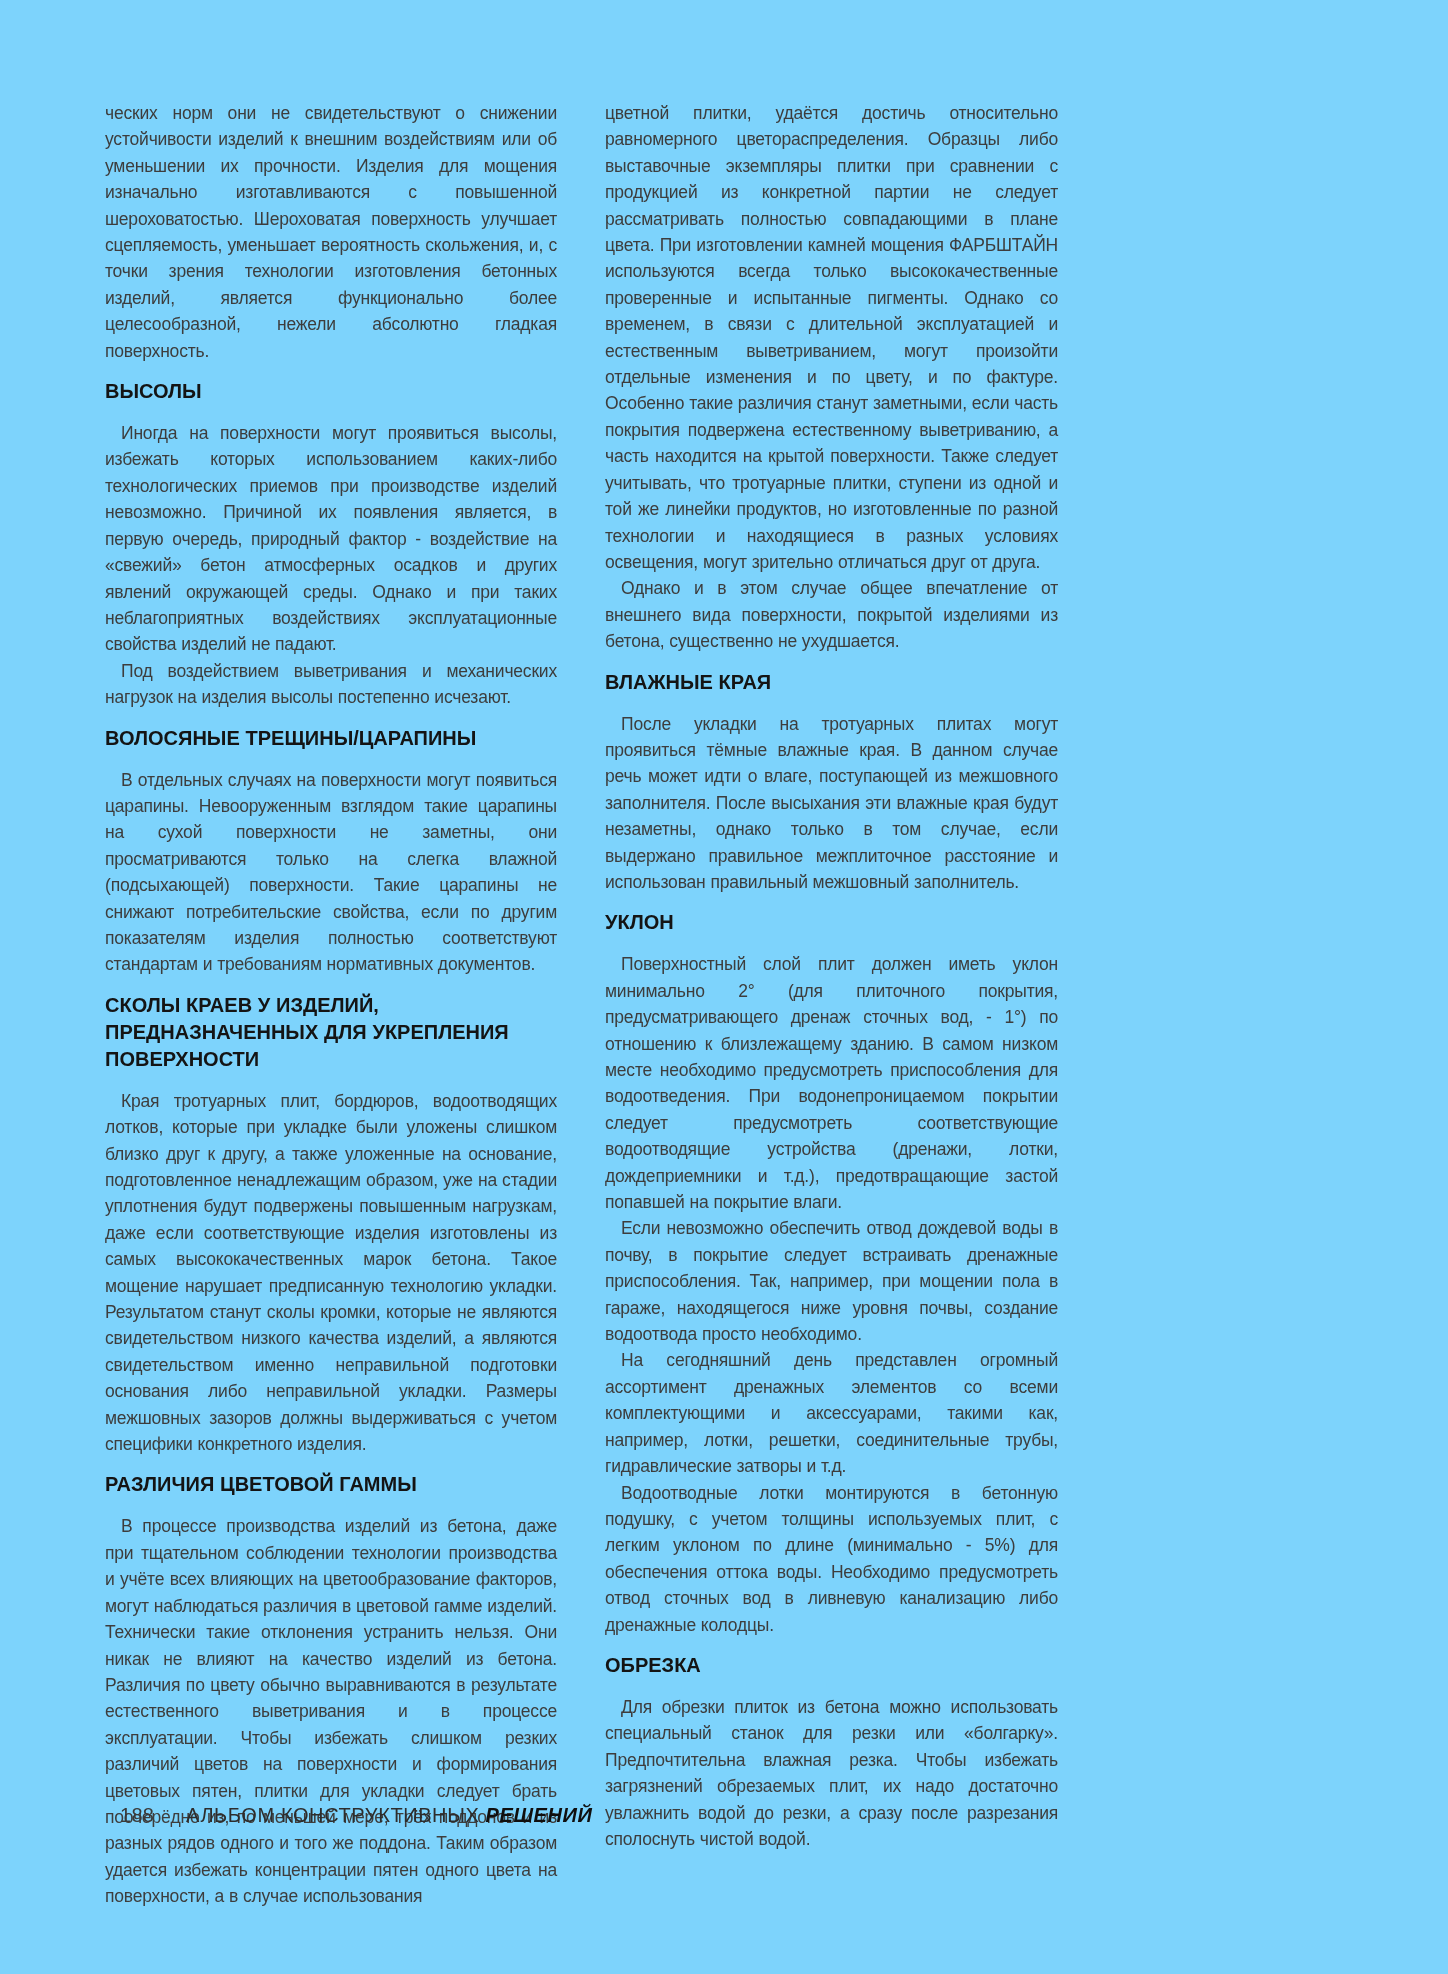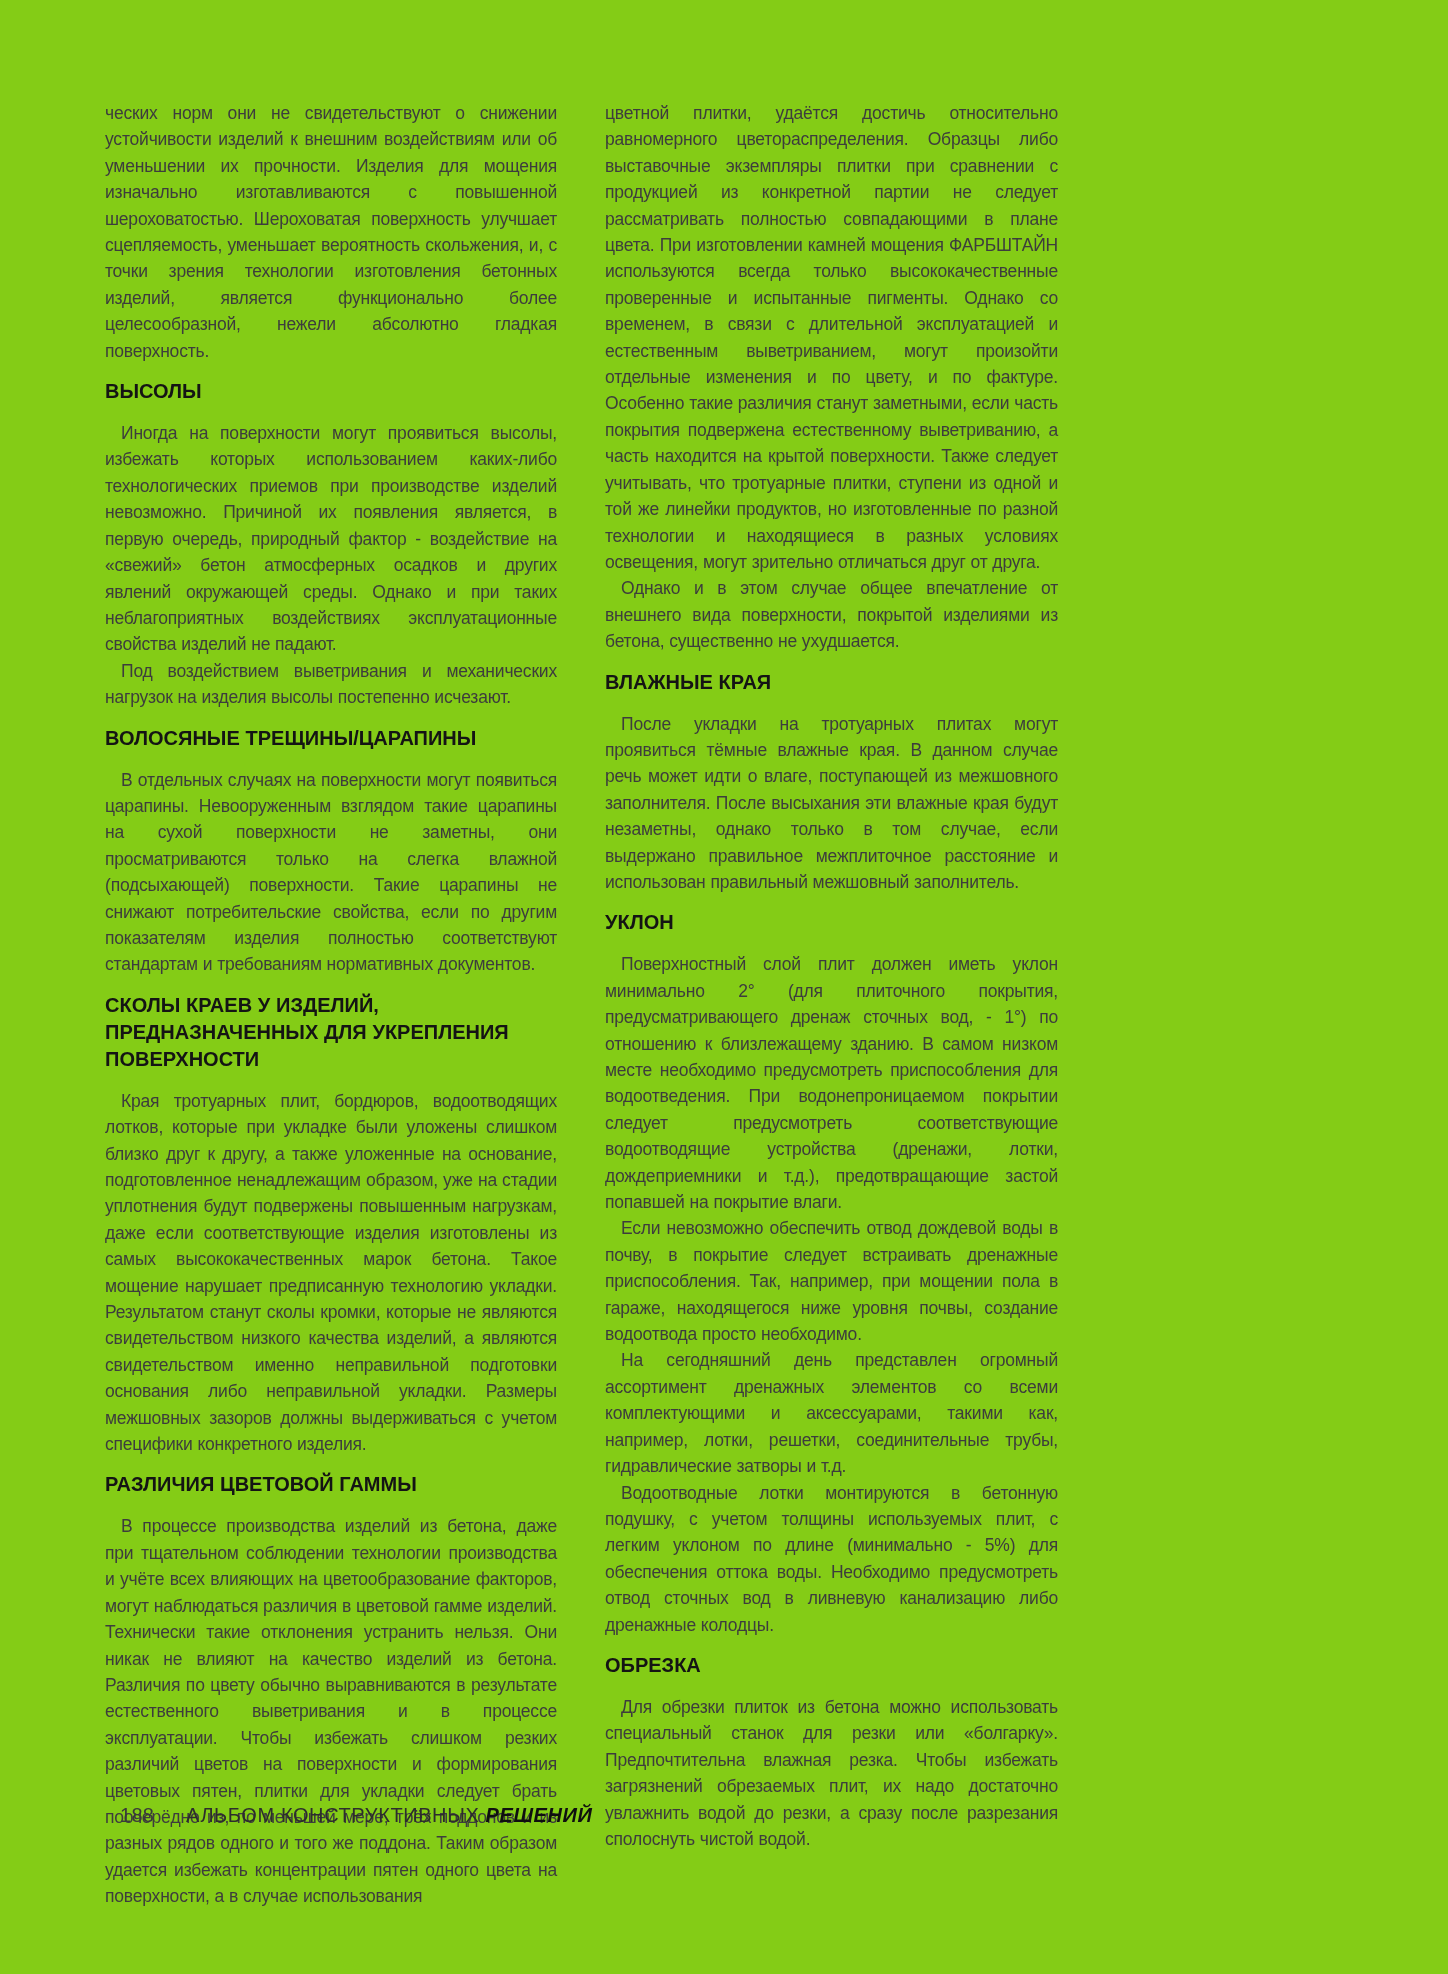--- a/index.html
+++ b/index.html
@@ -1,20 +1,20 @@
 <!DOCTYPE html>
 <html lang="ru"><head>
 <meta charset="utf-8">
 <style>
   html, body { margin: 0; padding: 0; background: #ffffff; }
   .page {
     position: relative;
     width: 1448px;
     height: 1974px;
-    background: #84cc16;
+    background: #7dd3fc;
     font-family: "Liberation Sans", sans-serif;
     overflow: hidden;
   }
   .column {
     position: absolute;
     top: 100px;
     width: 452px;
     text-align: justify;
     color: #3d3d3d;
     font-size: 17.5px;

